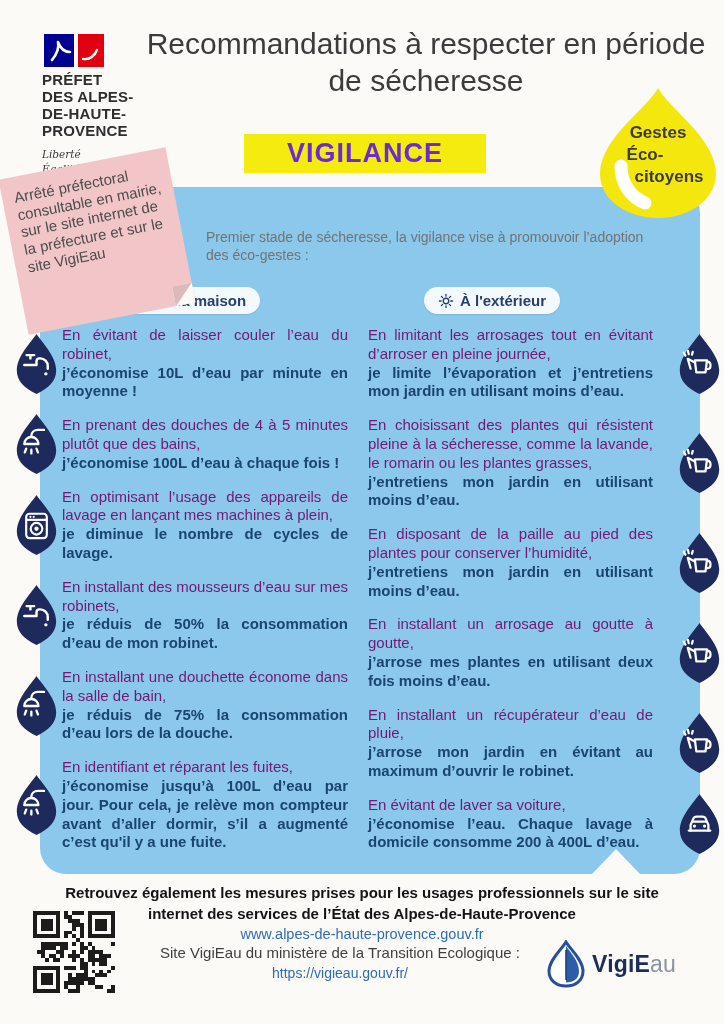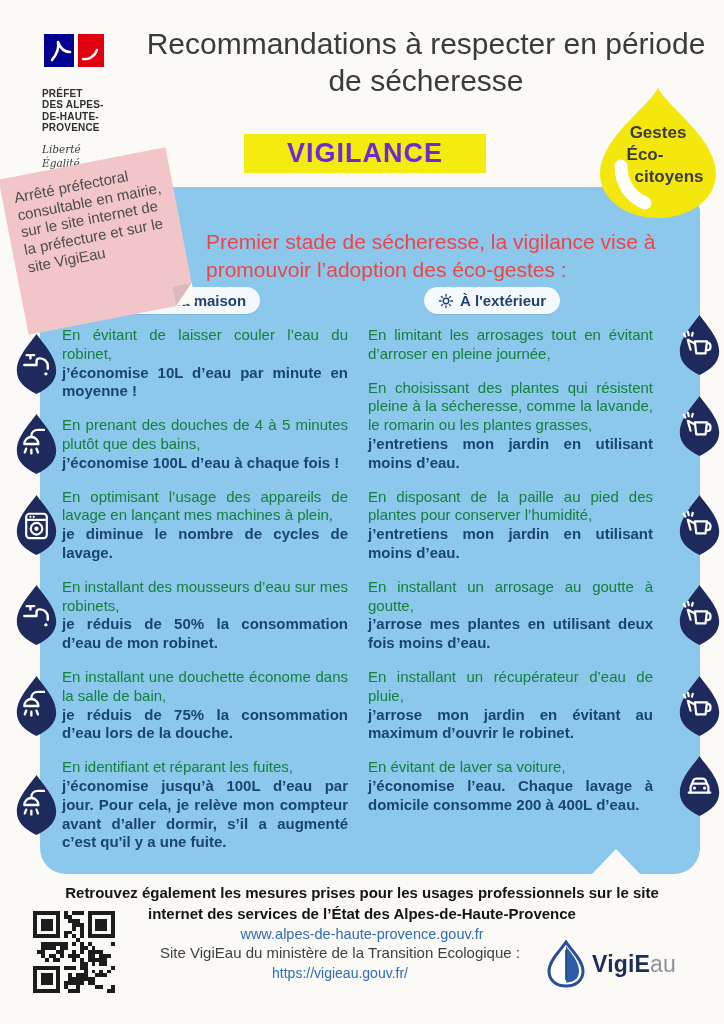--- a/index.html
+++ b/index.html
@@ -8,21 +8,21 @@
     background:#fbfaf7;overflow:hidden;
     font-family:"Liberation Sans", sans-serif;
     -webkit-font-smoothing:antialiased;
   }
   
   .gov-logo{position:absolute;left:42px;top:34px;width:130px;}
   .flag{display:flex;gap:4px;height:33px;margin-left:2px;}
   .flag .b{width:30px;background:#000091;position:relative;overflow:hidden;}
   .flag .r{width:26px;background:#e1000f;position:relative;overflow:hidden;}
   .flag svg{position:absolute;inset:0;}
-  .agency-name{margin-top:21px;font-size:10px;font-weight:bold;color:#2e2e2e;line-height:1.14;letter-spacing:.2px;}
+  .agency-name{margin-top:4px;font-size:15px;font-weight:bold;color:#2e2e2e;line-height:1.14;letter-spacing:.2px;}
   .agency-motto{margin-top:8px;font-family:"DejaVu Serif", serif;font-style:italic;font-size:10.5px;color:#3a3a3a;line-height:1.35;}
   .page-title{
     position:absolute;left:140px;top:26px;width:572px;
     text-align:center;font-size:30px;font-weight:normal;color:#3b3b3b;line-height:1.22;
   }
   .vigilance{
     position:absolute;left:244px;top:134px;width:242px;height:39px;
     background:#f5ec0f;display:flex;align-items:center;justify-content:center;
     font-size:27px;font-weight:800;color:#6d28d9;letter-spacing:1px;
   }
@@ -49,37 +49,37 @@
     position:absolute;left:40px;top:187px;width:660px;height:687px;
     background:#8cc7ec;border-radius:26px;
   }
   .panel-notch{
     position:absolute;left:592px;top:849px;width:0;height:0;z-index:4;
     border-left:24px solid transparent;border-right:24px solid transparent;
     border-bottom:25px solid #fbfaf7;
   }
   .intro{
     position:absolute;left:206px;top:228px;width:452px;
-    font-size:21px;color:#ef4444;line-height:1.32;z-index:2;
+    font-size:14px;color:#737373;line-height:1.32;z-index:2;
   }
   .pill{
     position:absolute;top:287px;height:27px;border-radius:14px;
     background:#f4f9fd;display:inline-flex;align-items:center;gap:6px;
     padding:0 14px;font-size:15px;font-weight:600;color:#24406e;z-index:2;
     box-shadow:0 1px 1px rgba(40,80,120,.15);
   }
   .pill-home{left:126px;}
   .pill-out{left:424px;}
   .pill svg{width:16px;height:16px;color:#24406e;}
   
   .col{position:absolute;top:326px;width:286px;z-index:2;}
   .col-home{left:62px;}
   .col-out{left:368px;width:285px;}
   .item{position:relative;margin-bottom:15px;font-size:15px;line-height:18.8px;}
-  .cond{display:block;text-align:justify;color:#15803d;}
+  .cond{display:block;text-align:justify;color:#701a75;}
   .benefit{display:block;text-align:justify;color:#1a4570;font-weight:bold;}
   .drop-badge{position:absolute;width:45px;height:62px;top:50%;transform:translateY(-50%);}
   .col-home .drop-badge{left:-48px;}
   .col-out .drop-badge{right:-69px;}
   .drop-badge svg{width:100%;height:100%;display:block;}
   
   .pro-text{
     position:absolute;left:58px;top:883px;width:608px;text-align:center;
     font-size:15px;font-weight:bold;color:#141414;line-height:1.38;
   }
@@ -270,20 +270,21 @@
             <path d="M24 1 C29 9 45 24 45 40 C45 51 37 59 24 65 C11 59 3 51 3 40 C3 24 19 9 24 1 Z" fill="#1e2a5c"></path>
             <g fill="none" stroke="#fff" stroke-width="2.4" stroke-linecap="round" stroke-linejoin="round">
               <path d="M19 29 h13 l-1.6 13 h-9.8 Z"></path>
               <path d="M19 31.5 L11.5 27.5 L14.5 38"></path>
               <path d="M9 24 l-1.8-3 M12.5 22.5 l-.8-3.4 M16 23 l.8-3"></path>
               <path d="M32 30.5 c5 0 5 8 0 8"></path>
             </g>
           </svg>
       </span>
       <span class="cond">En limitant les arrosages tout en évitant d’arroser en pleine journée,</span>
+      <span class="benefit">je limite l’évaporation et j’entretiens mon jardin en utilisant moins d’eau.</span>
     </div>
 
     <div class="item">
       <span class="drop-badge">
         <svg viewBox="0 0 48 66">
             <path d="M24 1 C29 9 45 24 45 40 C45 51 37 59 24 65 C11 59 3 51 3 40 C3 24 19 9 24 1 Z" fill="#1e2a5c"></path>
             <g fill="none" stroke="#fff" stroke-width="2.4" stroke-linecap="round" stroke-linejoin="round">
               <path d="M19 29 h13 l-1.6 13 h-9.8 Z"></path>
               <path d="M19 31.5 L11.5 27.5 L14.5 38"></path>
               <path d="M9 24 l-1.8-3 M12.5 22.5 l-.8-3.4 M16 23 l.8-3"></path>

